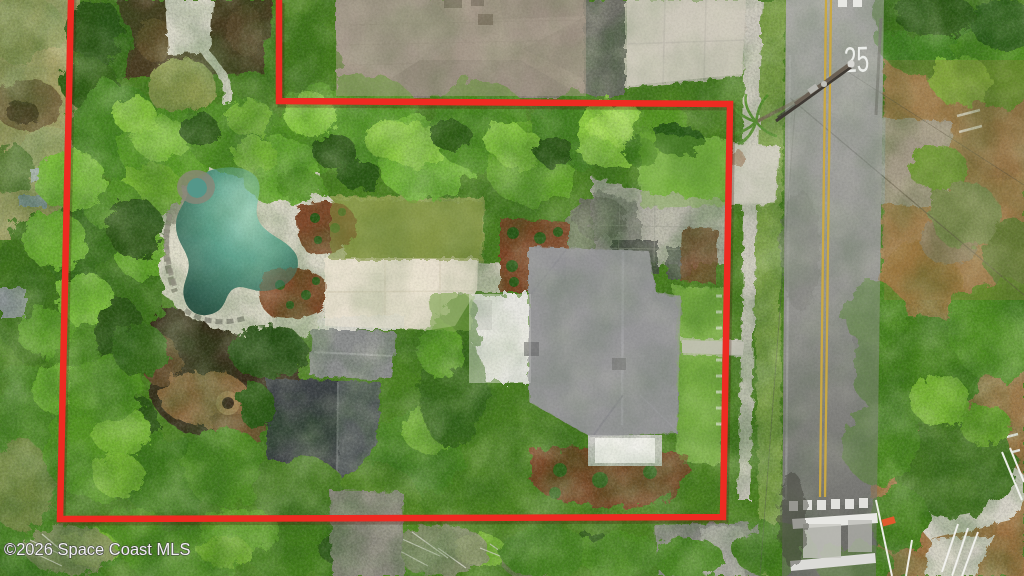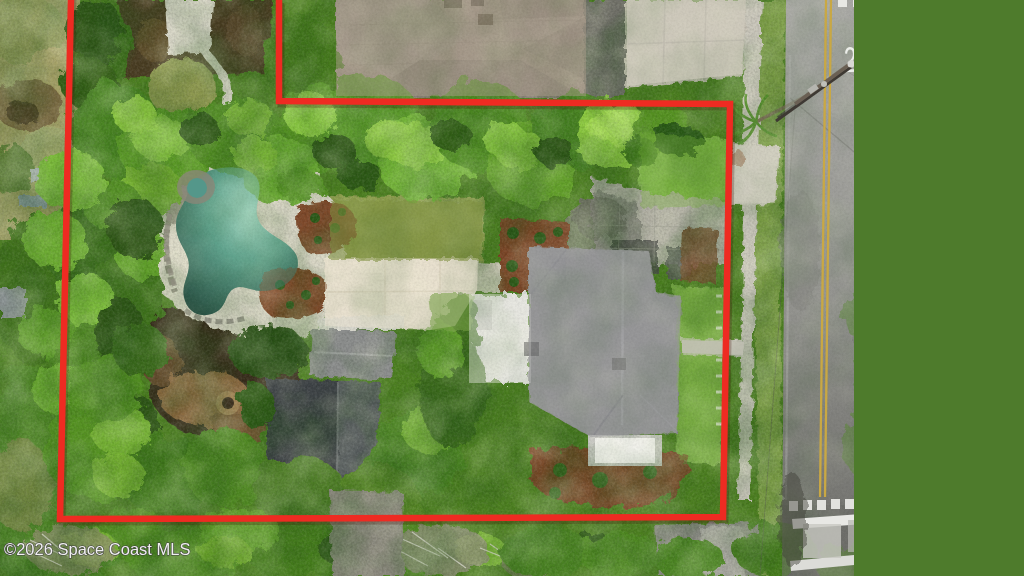--- a/index.html
+++ b/index.html
@@ -1,16 +1,16 @@
 <!DOCTYPE html>
 <html><head>
 <meta charset="utf-8">
 <style>
   html,body{margin:0;padding:0;background:#4e7b2c;}
-  #stage{position:relative;width:854px;height:576px;overflow:hidden;font-family:"Liberation Sans",sans-serif;}
+  #stage{position:relative;width:1024px;height:576px;overflow:hidden;font-family:"Liberation Sans",sans-serif;}
   svg{display:block;}
 </style>
 </head>
 <body>
 <div id="stage">
 <svg width="1024" height="576" viewBox="0 0 1024 576">
 <defs>
   <filter id="leaf" x="-30%" y="-30%" width="160%" height="160%">
     <feTurbulence type="fractalNoise" baseFrequency="0.055" numOctaves="3" seed="11" result="n"></feTurbulence>
     <feDisplacementMap in="SourceGraphic" in2="n" scale="22"></feDisplacementMap>

